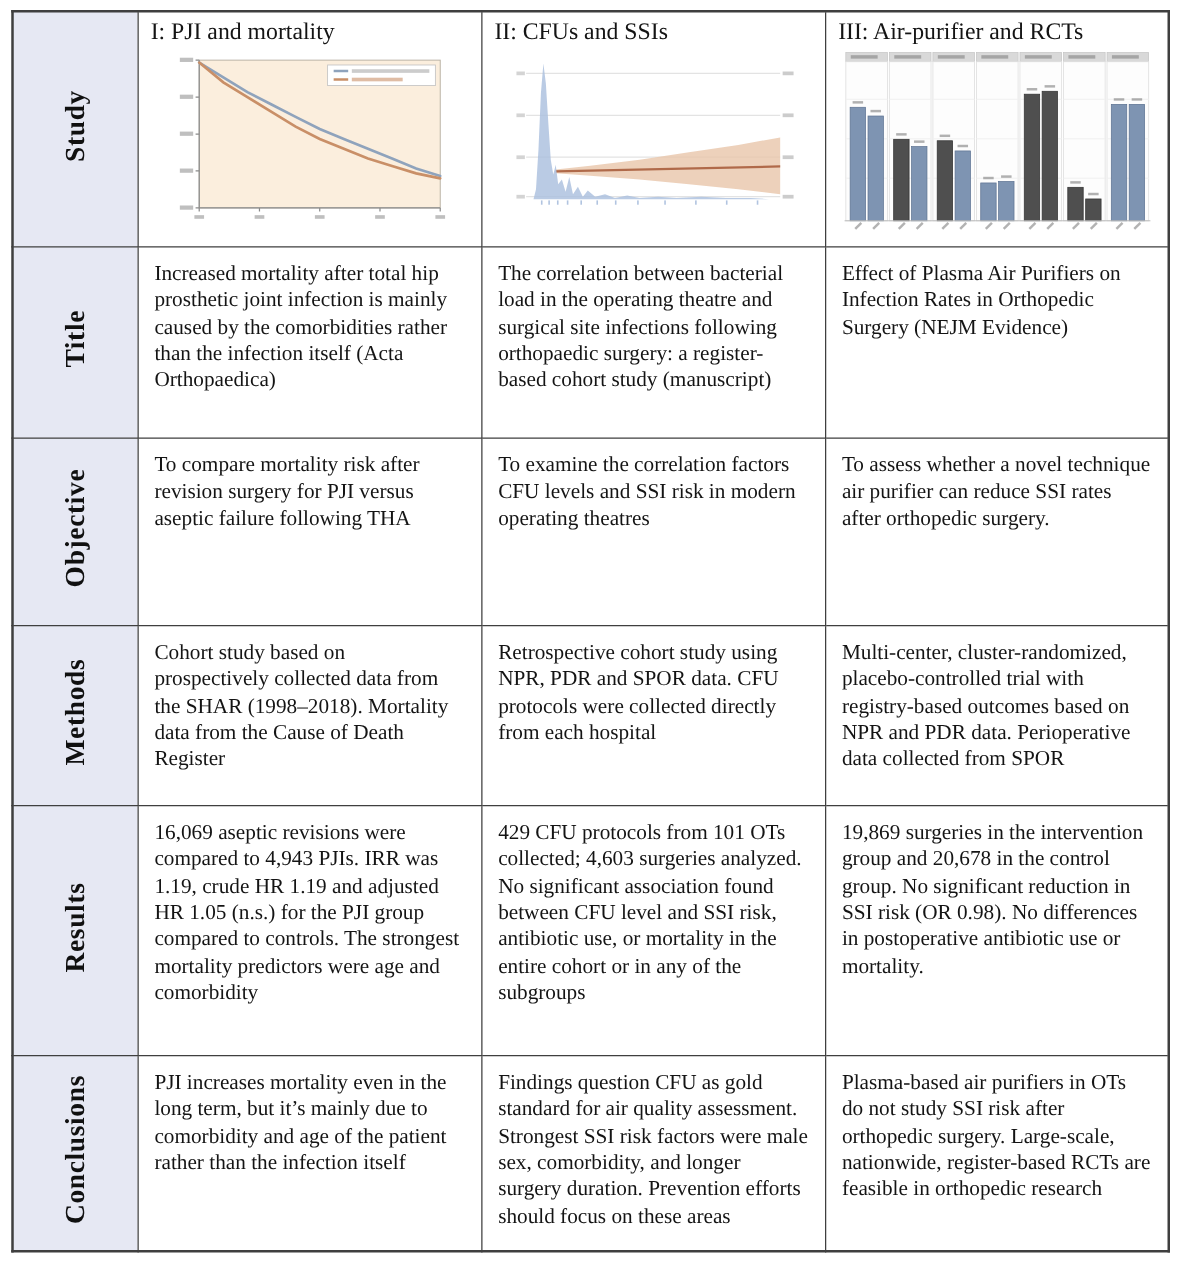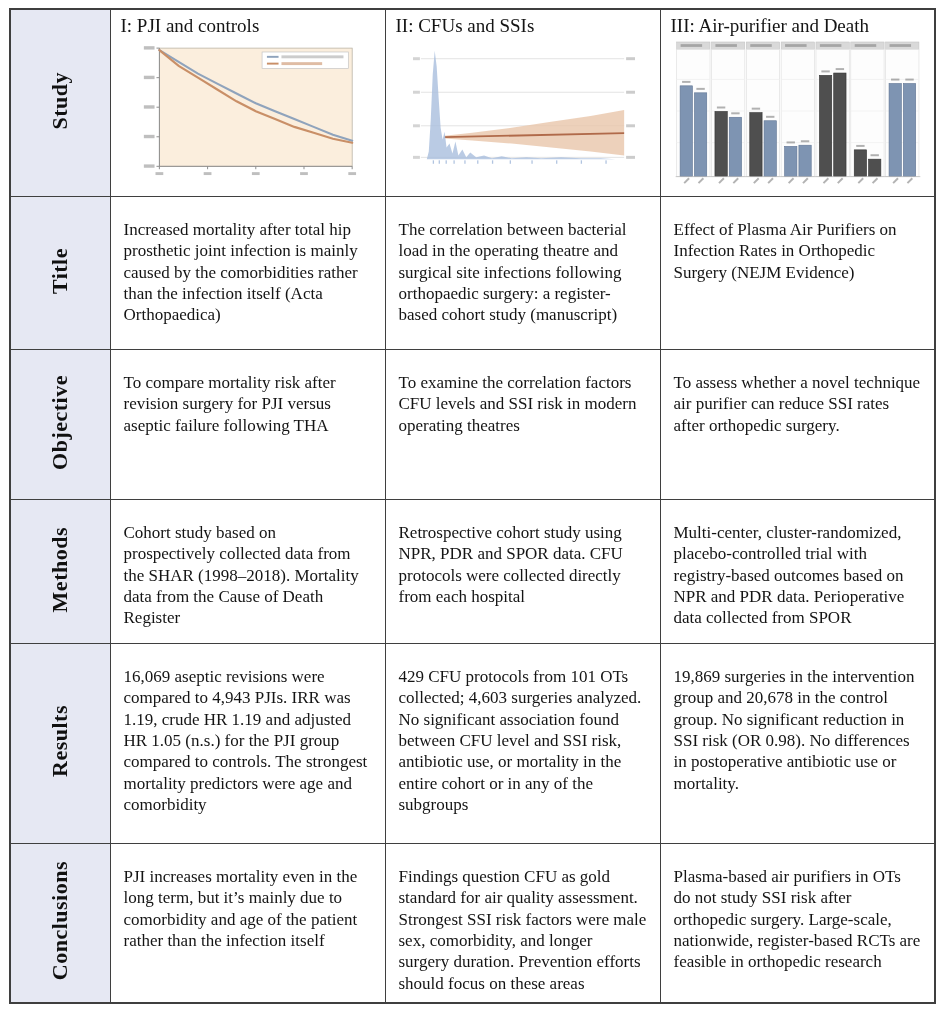--- a/index.html
+++ b/index.html
@@ -31,21 +31,21 @@
   .vtext{
     display:inline-block;
     writing-mode:vertical-rl;
     transform:rotate(180deg);
     font-weight:bold;
     font-size:22px;
     letter-spacing:0.5px;
     color:#101010;
   }
   td.body-cell{
-    padding:22px 13px 8px 13px;
+    padding:10px 13px 8px 13px;
     font-size:17px;
     line-height:1.26;
   }
   td.study-cell{padding:5px 8px 4px 10px;}
   .panel-header{
     font-size:19px;
     line-height:1.2;
     margin-bottom:2px;
   }
   .chart-wrap{text-align:center;}
@@ -62,21 +62,21 @@
         <col class="c">
         <col class="c">
       </colgroup>
 
     <tbody>
         <tr style="height:186px;">
       <th class="rowlab">
         <span class="vtext">Study</span>
       </th>
       <td class="study-cell">
-        <div class="panel-header">I: PJI and controls</div>
+        <div class="panel-header">I: PJI and mortality</div>
         <div class="chart-wrap">
           <svg class="thumb" id="chart-1" width="218" height="148" viewBox="0 0 225 148">
                 <rect x="20" y="6" width="199" height="122" fill="#fbeedd" stroke="#b9b2a4" stroke-width="0.8"></rect>
                 <line x1="17" y1="6" x2="20" y2="6" stroke="#8a8a8a" stroke-width="1"></line>
                 <rect x="4" y="4" width="11" height="3.5" fill="#8a8a8a" opacity="0.55"></rect>
                 <line x1="17" y1="36.5" x2="20" y2="36.5" stroke="#8a8a8a" stroke-width="1"></line>
                 <rect x="4" y="34.5" width="11" height="3.5" fill="#8a8a8a" opacity="0.55"></rect>
                 <line x1="17" y1="67" x2="20" y2="67" stroke="#8a8a8a" stroke-width="1"></line>
                 <rect x="4" y="65" width="11" height="3.5" fill="#8a8a8a" opacity="0.55"></rect>
                 <line x1="17" y1="97.5" x2="20" y2="97.5" stroke="#8a8a8a" stroke-width="1"></line>
@@ -133,21 +133,21 @@
                 <rect x="80" y="121" width="1.3" height="3.5" fill="#a9bedd" opacity="0.9"></rect>
                 <rect x="98" y="121" width="1.3" height="3.5" fill="#a9bedd" opacity="0.9"></rect>
                 <rect x="120" y="121" width="1.3" height="3.5" fill="#a9bedd" opacity="0.9"></rect>
                 <rect x="145" y="121" width="1.3" height="3.5" fill="#a9bedd" opacity="0.9"></rect>
                 <rect x="170" y="121" width="1.3" height="3.5" fill="#a9bedd" opacity="0.9"></rect>
                 <rect x="195" y="121" width="1.3" height="3.5" fill="#a9bedd" opacity="0.9"></rect>
               </svg>
         </div>
       </td>
       <td class="study-cell">
-        <div class="panel-header">III: Air-purifier and Death</div>
+        <div class="panel-header">III: Air-purifier and RCTs</div>
         <div class="chart-wrap">
           <svg class="thumb" id="chart-3" width="246" height="146" viewBox="0 0 248 148">
                 <rect x="1" y="2" width="33.8" height="7.5" fill="#d9d9d9" stroke="#c0c0c0" stroke-width="0.5"></rect>
                 <rect x="5" y="4.2" width="21.799999999999997" height="2.8" fill="#8f8f8f" opacity="0.7"></rect>
                 <rect x="1" y="9.5" width="33.8" height="129" fill="#fdfdfd" stroke="#e0e0e0" stroke-width="0.7"></rect>
                 <line x1="1" y1="40" x2="34.8" y2="40" stroke="#f0f0f0" stroke-width="0.8"></line>
                 <line x1="1" y1="72" x2="34.8" y2="72" stroke="#f0f0f0" stroke-width="0.8"></line>
                 <line x1="1" y1="104" x2="34.8" y2="104" stroke="#f0f0f0" stroke-width="0.8"></line>
                 <rect x="4.5" y="46.459999999999994" width="12.5" height="92.04" fill="#7e94b2" stroke="#5f7493" stroke-width="0.6"></rect>
                 <rect x="6.5" y="41.459999999999994" width="8.5" height="2" fill="#666666" opacity="0.5"></rect>

